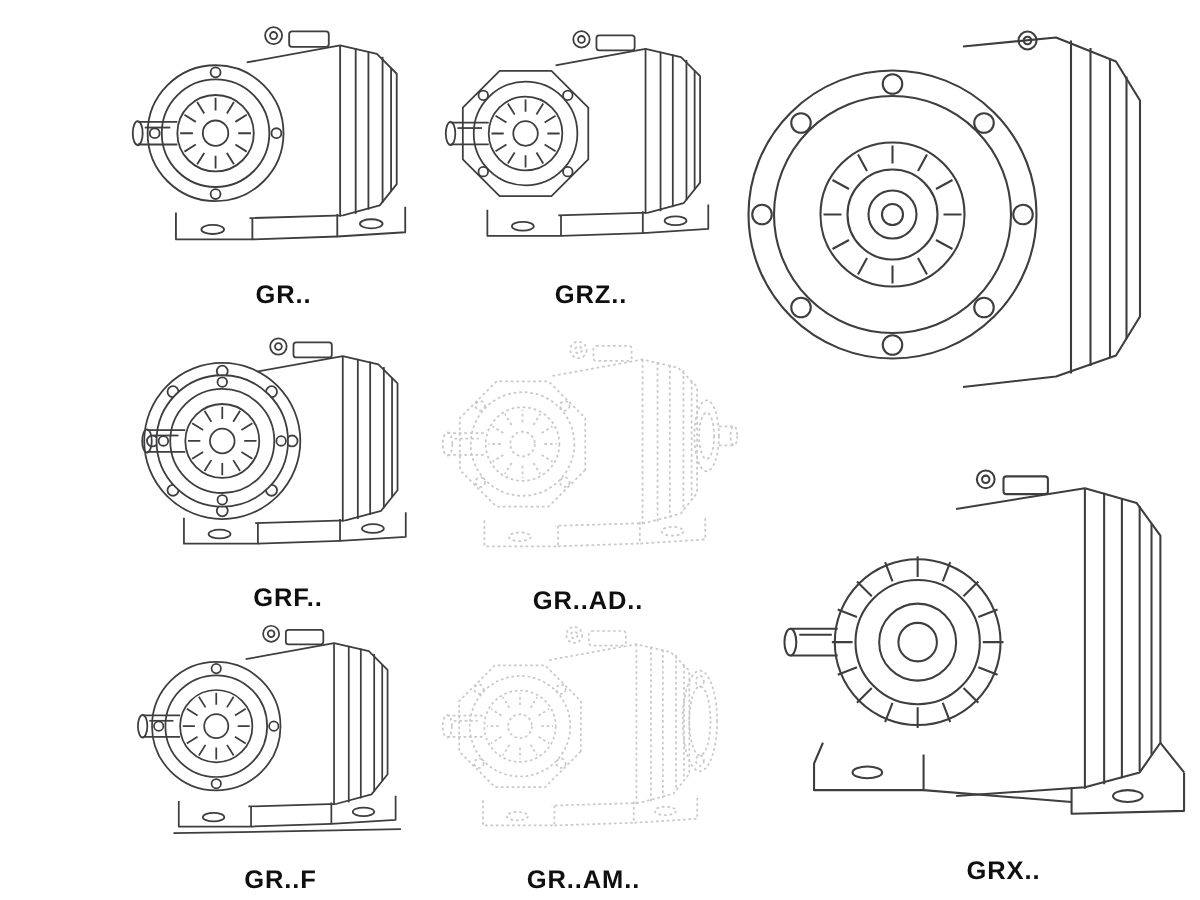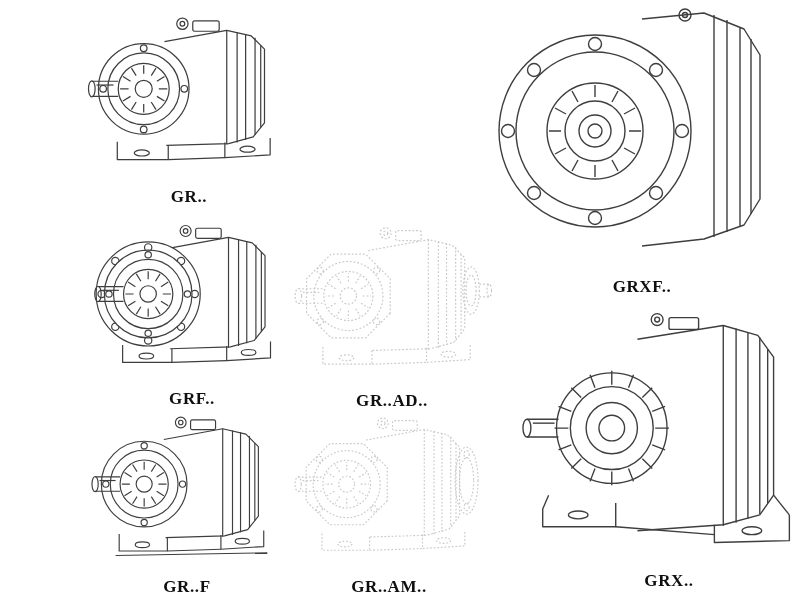--- a/index.html
+++ b/index.html
@@ -1,17 +1,17 @@
 <!DOCTYPE html>
 <html style="--bg: #ffffff; --line: #3e3e40; --fade: #c9c9cd; --label: #0f0f0f;"><head>
 <meta charset="utf-8">
 <style>
   *{margin:0;padding:0;box-sizing:border-box}
   html,body{width:800px;height:600px;background:#fff;overflow:hidden}
-  .stage{position:relative;width:800px;height:600px;background:var(--bg,#fff);font-family:Liberation Serif, serif}
+  .stage{position:relative;width:800px;height:600px;background:var(--bg,#fff);font-family:Liberation Sans, sans-serif}
   .cell{position:absolute;display:flex;flex-direction:column;align-items:stretch}
   .artbox{flex:1 1 auto;min-height:0;width:100%}
   svg.art{width:100%;height:100%;display:block}
   .caption{flex:0 0 24px;height:24px;line-height:22px;text-align:center;font-weight:700;font-size:17px;letter-spacing:.6px;color:var(--label,#0f0f0f)}
   .ink{color:var(--line,#3e3e40)}
   .faded{color:var(--fade,#c9c9cd)}
   svg.dashed{stroke-dasharray:2 2.1}
   .defs{position:absolute;width:0;height:0;overflow:hidden}
 </style>
 </head>
@@ -149,28 +149,38 @@
       <svg class="art ink" viewBox="0 0 220 195" preserveAspectRatio="xMidYMid meet">
         <use href="#p-body"></use>
         <use href="#p-feet"></use>
         <use href="#p-face-round"></use>
         <use href="#p-shaft"></use>
       </svg>
     </div>
     <figcaption class="caption">GR..</figcaption>
   </figure>
 
+  <figure class="cell" style="left:294px;top:2px;width:200px;height:208px">
+    <div class="artbox">
+      <svg class="art ink" viewBox="0 0 220 195" preserveAspectRatio="xMidYMid meet">
+        <use href="#p-body"></use>
+        <use href="#p-feet"></use>
+        <use href="#p-face-hex"></use>
+        <use href="#p-shaft"></use>
+      </svg>
+    </div>
+    <figcaption class="caption">GRZ..</figcaption>
+  </figure>
 
   <figure class="cell" style="left:492px;top:0px;width:300px;height:300px">
     <div class="artbox">
       <svg class="art ink" viewBox="0 0 300 270" preserveAspectRatio="xMidYMid meet">
         <use href="#p-grxf"></use>
       </svg>
     </div>
-    <figcaption class="caption">GRXF..</figcaption>
   </figure>
 
   <figure class="cell" style="left:86px;top:210px;width:212px;height:202px">
     <div class="artbox">
       <svg class="art ink" viewBox="0 0 220 195" preserveAspectRatio="xMidYMid meet">
         <use href="#p-body"></use>
         <use href="#p-feet"></use>
         <use href="#p-flange"></use>
         <use href="#p-face-round"></use>
         <use href="#p-shaft"></use>

